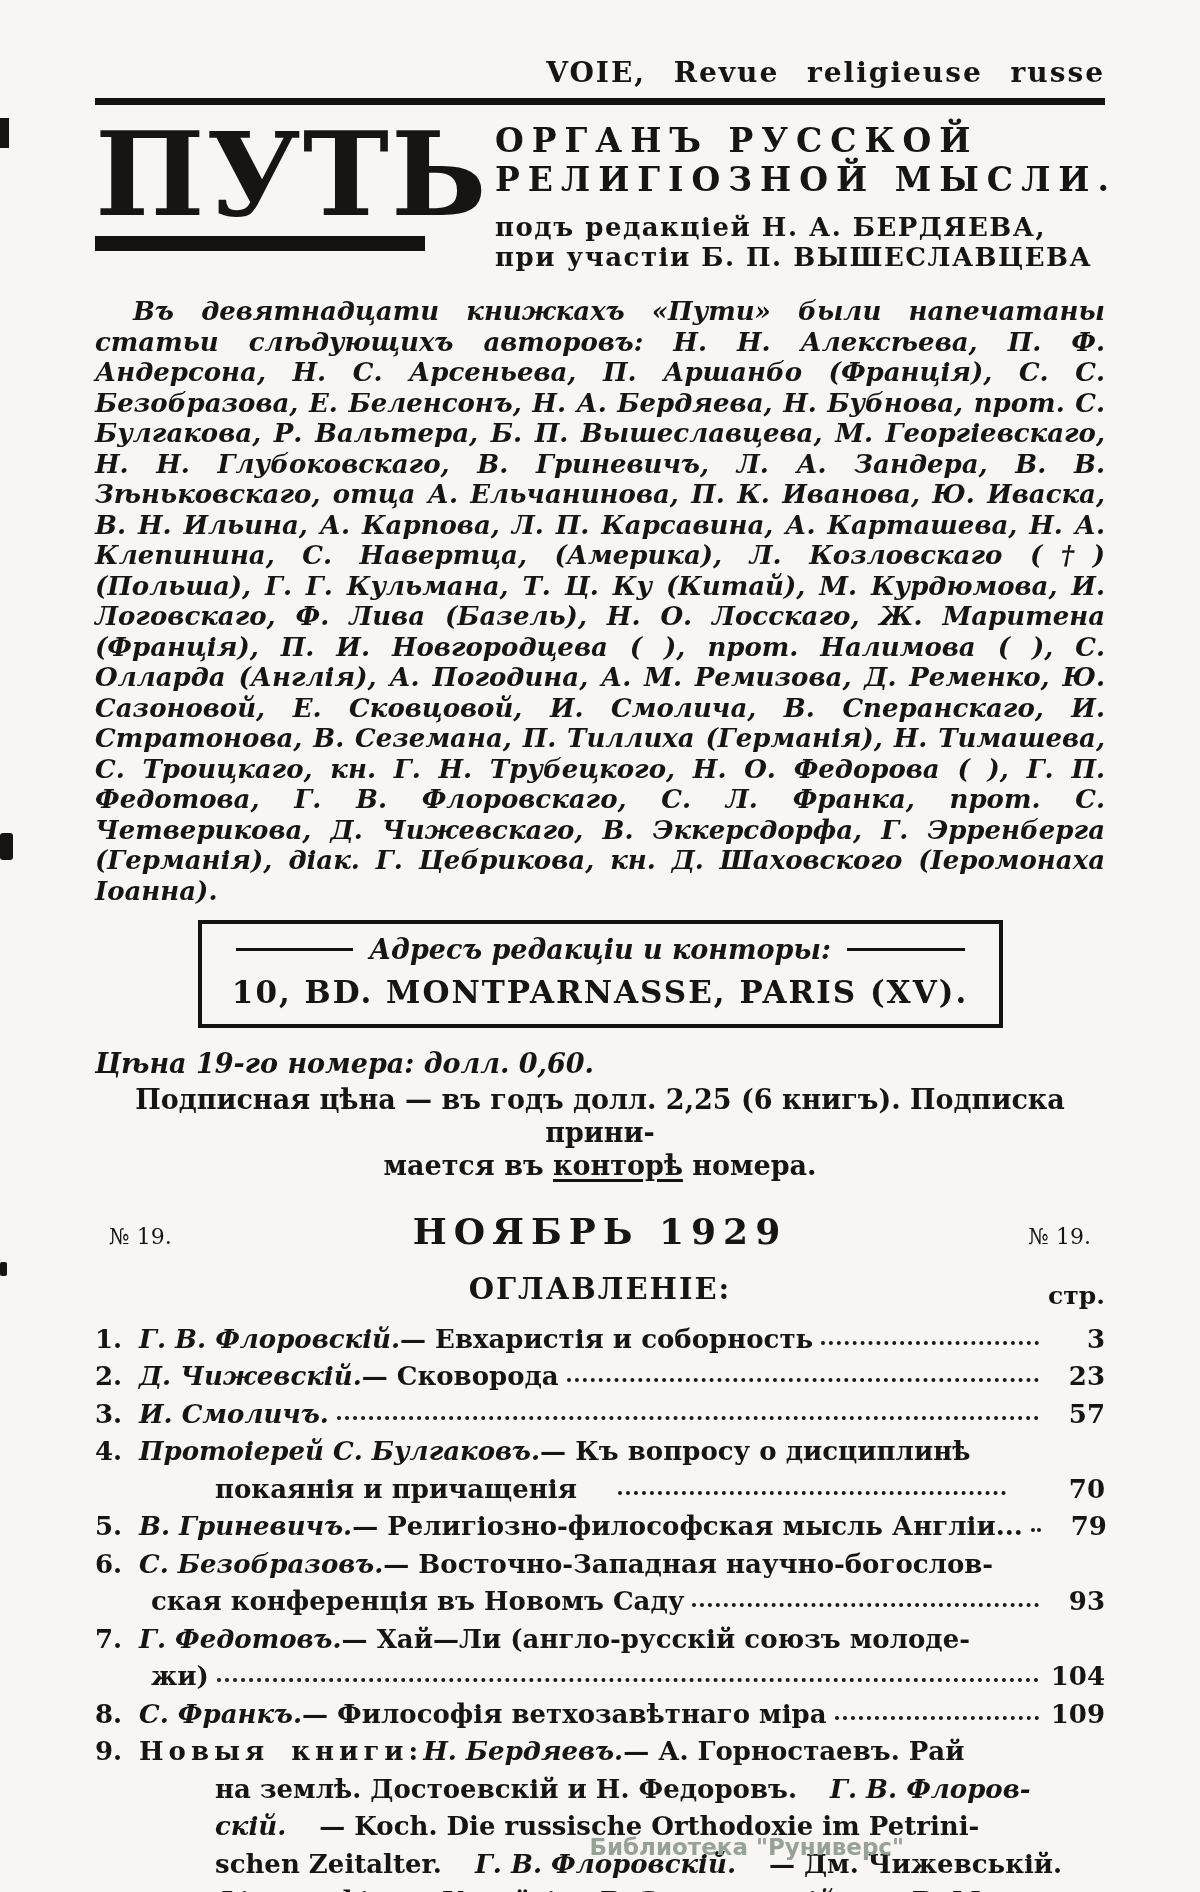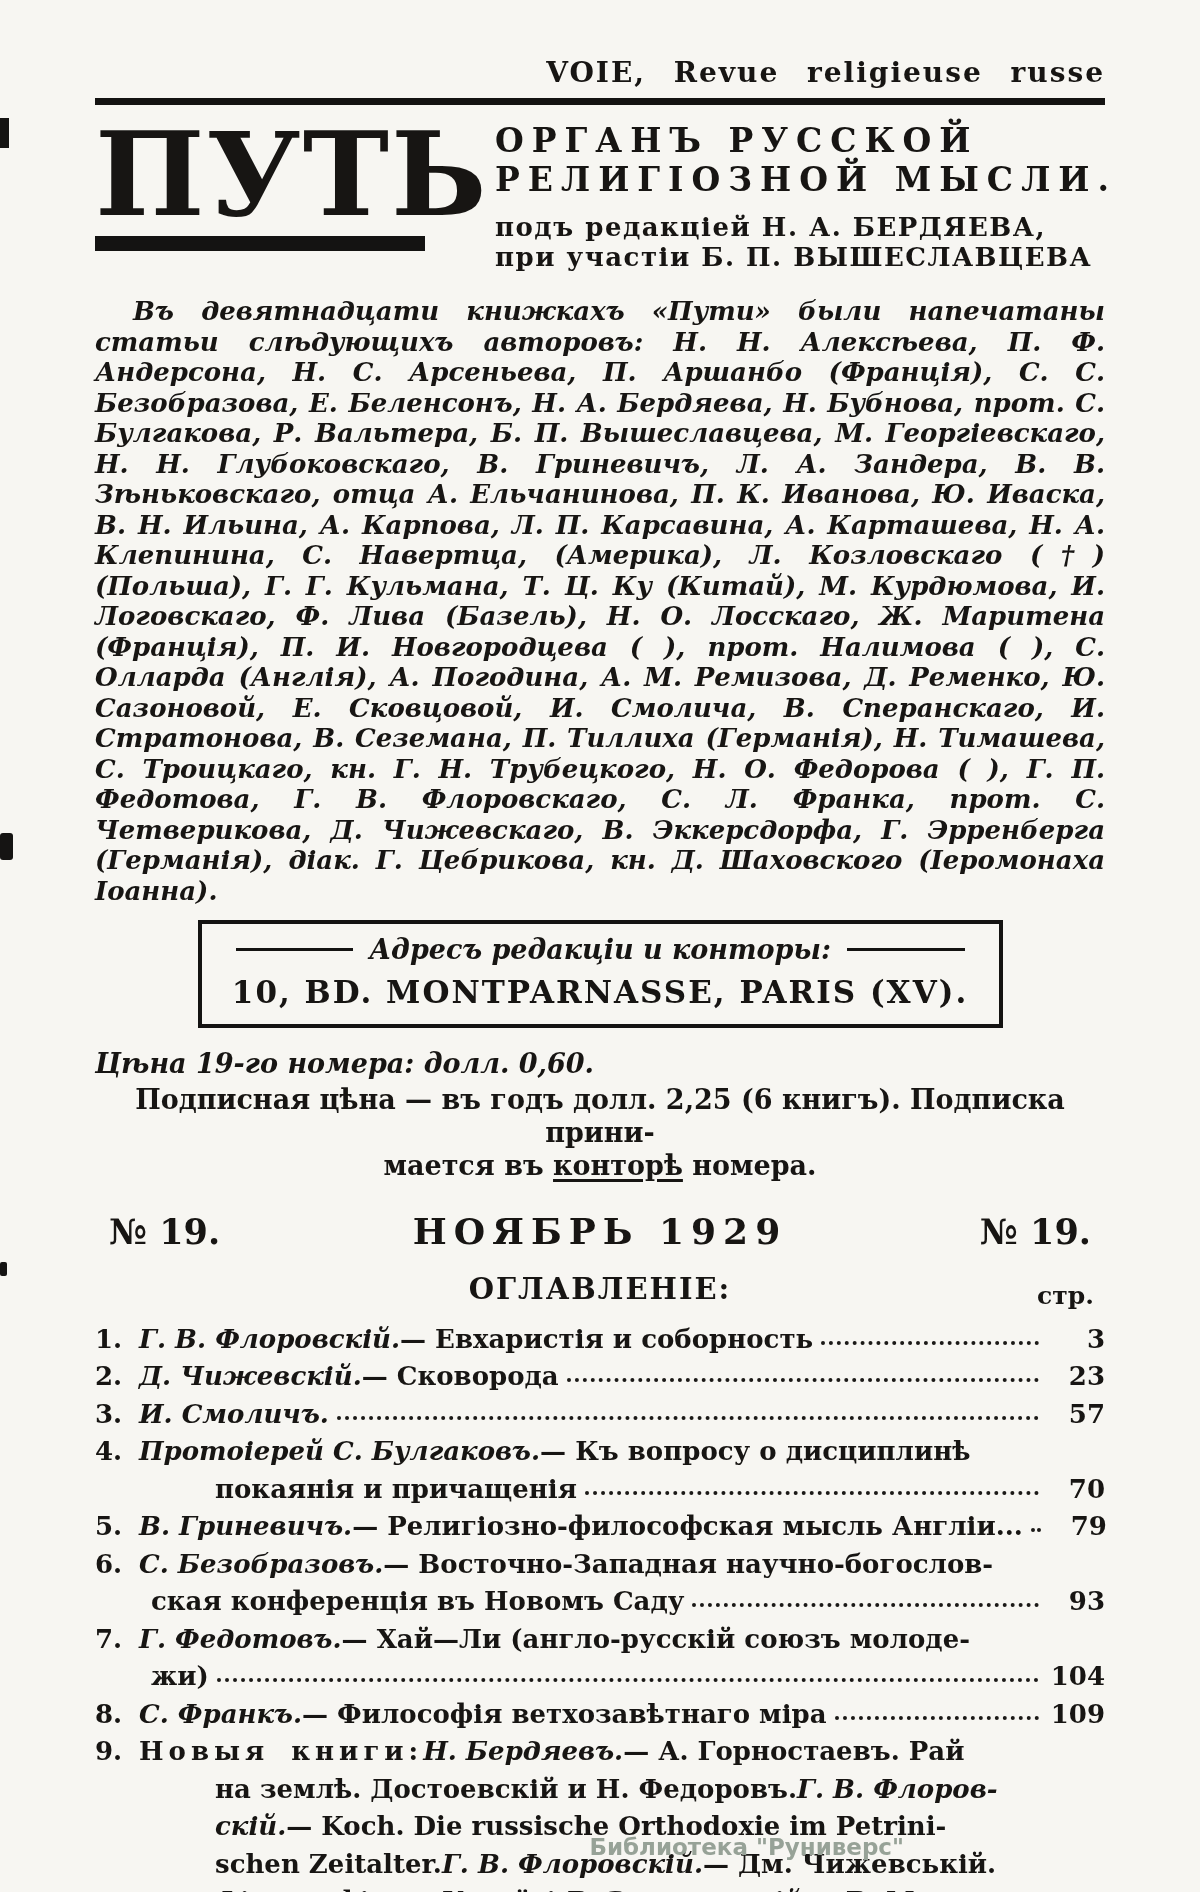--- a/index.html
+++ b/index.html
@@ -35,36 +35,36 @@
   .address-label .dash { flex:1; border-top:3px solid #141312; margin:0 16px; }
   .address-label .lbl { white-space:nowrap; }
   .address-value { font-size:31px; font-weight:bold; letter-spacing:2px; margin-top:9px; white-space:nowrap; }
 
   .price1 { text-align:left; margin-top:20px; font-size:27px; font-style:italic; font-weight:bold; }
   .price2 { text-align:center; margin-top:4px; font-size:27px; font-weight:bold; line-height:33px; }
   .price3 { text-align:center; font-size:27px; font-weight:bold; line-height:33px; }
   .uline { text-decoration:underline; text-decoration-thickness:2.5px; text-underline-offset:4px; }
 
   .issue-row { display:flex; justify-content:space-between; align-items:baseline; margin-top:28px; padding:0 14px; }
-  .issue-no { font-size:35px; font-weight:bold; }
+  .issue-no { font-size:22px; font-weight:normal; }
   .issue-month { font-size:36px; font-weight:bold; letter-spacing:7px; }
 
   .toc-head { position:relative; text-align:center; margin-top:20px; font-size:29px; font-weight:bold; letter-spacing:2px; height:40px; }
-  .toc-head .str { position:absolute; right:11px; bottom:2px; font-size:25px; letter-spacing:0; font-weight:bold; }
+  .toc-head .str { position:absolute; right:0; bottom:2px; font-size:25px; letter-spacing:0; font-weight:bold; }
 
   .toc { margin-top:4px; }
   .toc-line { display:flex; align-items:flex-end; font-size:26px; font-weight:bold; height:37.5px; white-space:nowrap; }
   .toc-num { width:44px; flex-shrink:0; }
   .toc-it { font-style:italic; }
   .sp { letter-spacing:5px; word-spacing:8px; }
   .toc-leader { flex:1; margin:0 8px; min-width:10px; }
   .toc-leader.dots { border-bottom:4px dotted #1b1917; margin-bottom:9px; }
   .toc-page { width:58px; text-align:right; flex-shrink:0; }
   .ind-a { padding-left:56px; }
-  .ind-b { padding-left:120px; }
+  .ind-b { padding-left:120px;gap:33px; }
 
   .gerant { position:absolute; right:292px; bottom:74px; font-size:19px; font-weight:bold; color:#3c3a36; letter-spacing:1px; }
   .watermark { position:absolute; right:296px; bottom:32px; font-size:23px; font-weight:bold; color:#97a297; font-family:"DejaVu Sans", sans-serif; }
 
   .speck { position:absolute; background:#151413; }
   .speck1 { left:0; top:118px; width:9px; height:30px; }
   .speck2 { left:0; top:833px; width:13px; height:27px; border-radius:3px; }
   .speck3 { left:0; top:1262px; width:7px; height:14px; border-radius:2px; }
 </style>
 </head>

